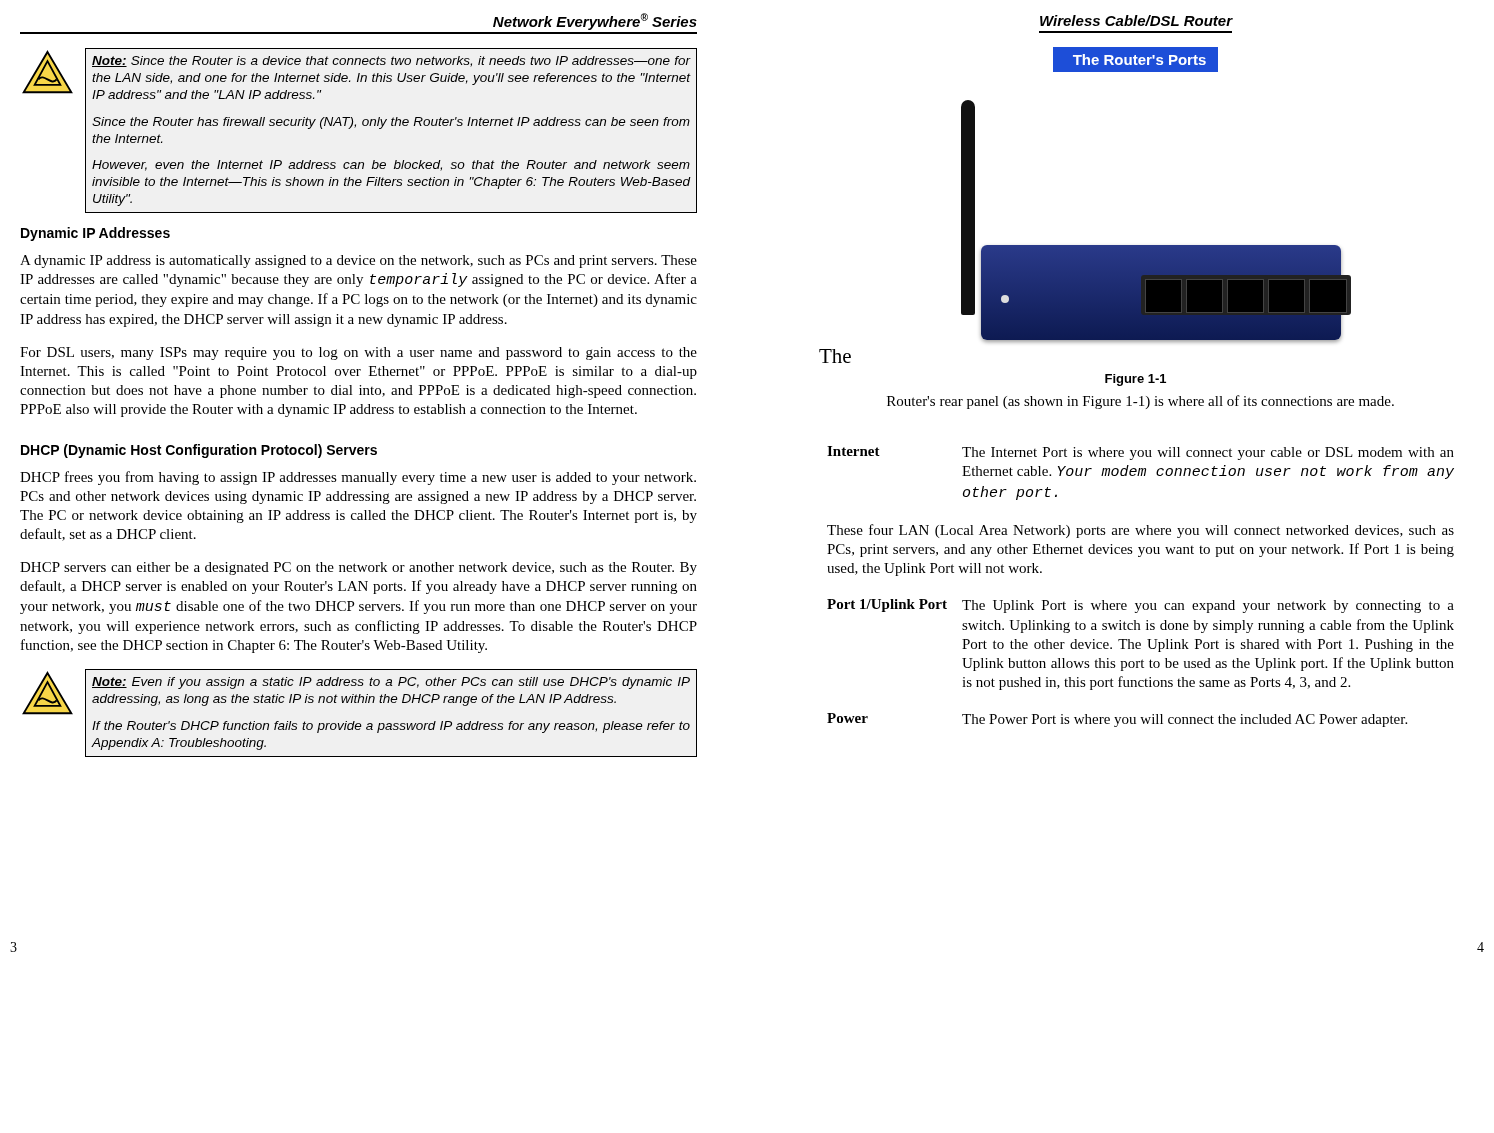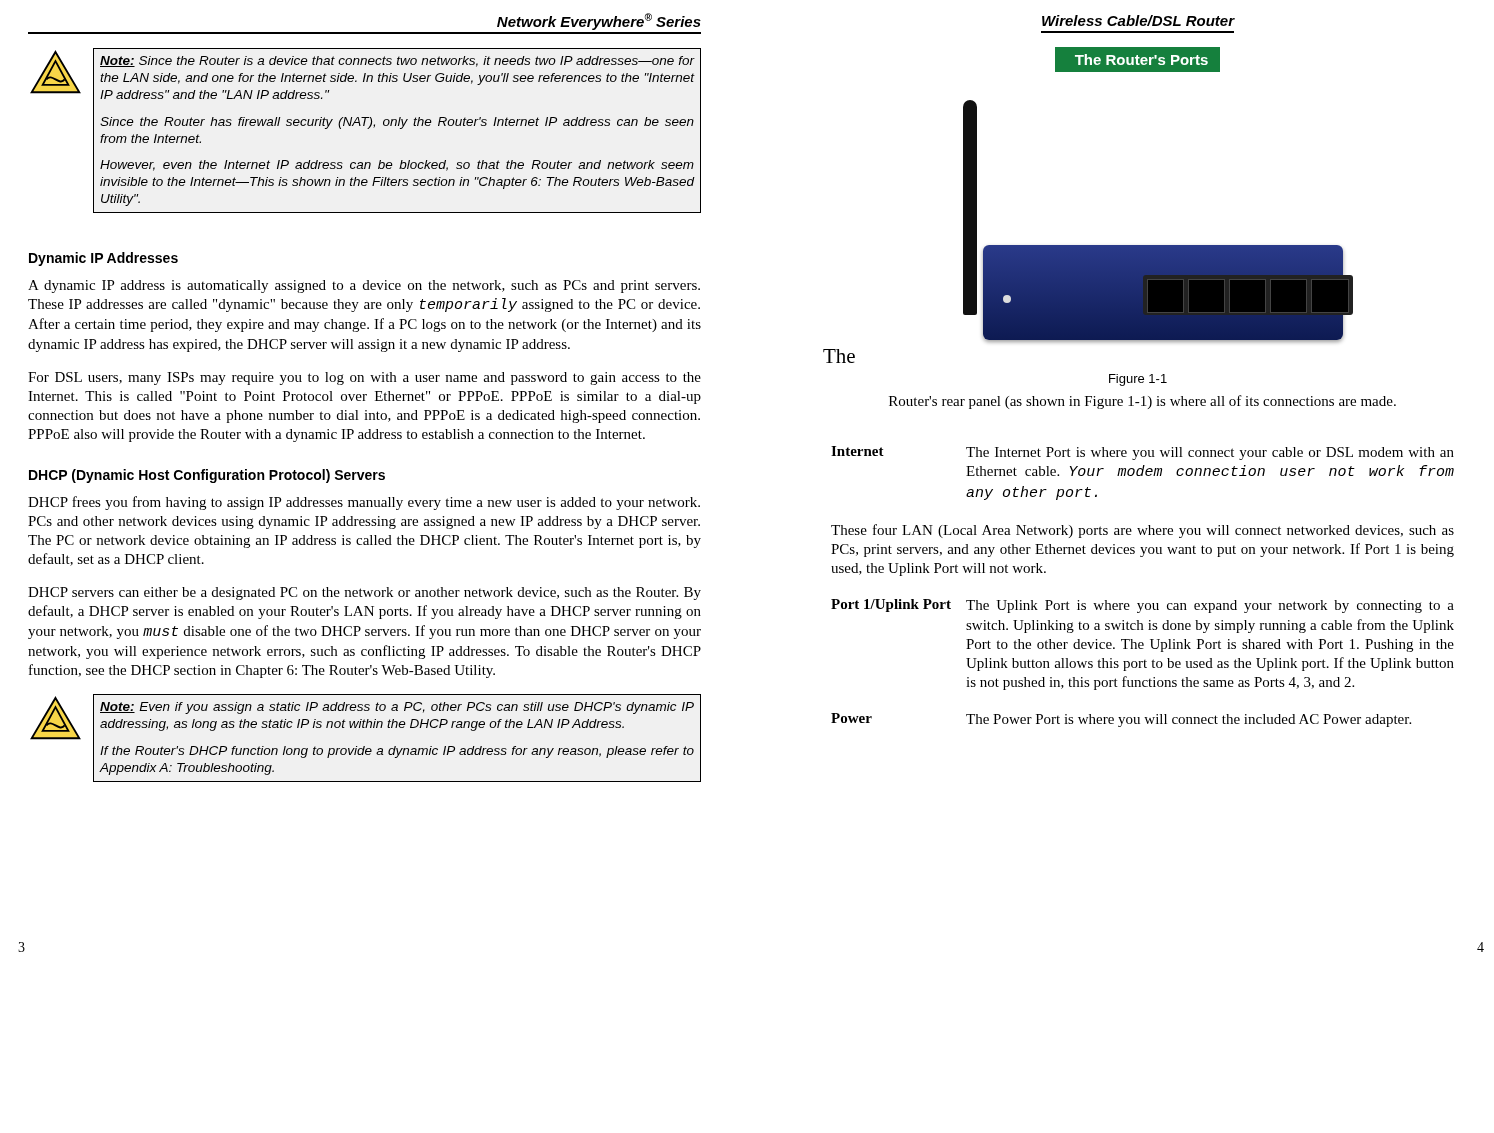--- a/index.html
+++ b/index.html
@@ -7,21 +7,21 @@
     padding: 0;
     font-family: Georgia, 'Times New Roman', serif;
     background: #fff;
     color: #000;
   }
   .spread {
     display: flex;
     width: 1494px;
     height: 962px;
     box-sizing: border-box;
-    padding: 12px 0 0 8px;
+    padding: 12px 0 0 0;
   }
   .page {
     flex: 1;
     padding: 0 40px 0 40px;
     box-sizing: border-box;
     position: relative;
     display: flex;
     flex-direction: column;
   }
   .page.left { padding-left: 20px; padding-right: 50px; }
@@ -34,21 +34,21 @@
     border-bottom: 2px solid #000;
     padding-bottom: 2px;
     margin-bottom: 14px;
   }
   .running-head.left { text-align: right; }
   .running-head.right { text-align: left; }
   .sup { font-size: 10px; vertical-align: super; font-style: italic;}
   .note-block {
     display: flex;
     gap: 10px;
-    margin-bottom: 29px;
+    margin-bottom: 4px;
   }
   .note-icon {
     flex: 0 0 55px;
     height: 50px;
     display: flex;
     align-items: center;
     justify-content: center;
   }
   .note-icon svg { width: 55px; height: 50px; }
   .note-box {
@@ -79,21 +79,21 @@
   em.it { font-style: italic; font-family: Liberation Mono, monospace; }
   .page-num {
     position: absolute;
     bottom: 6px;
     font-family: Georgia, serif;
     font-size: 14px;
   }
   .page-num.left { left: 10px; }
   .page-num.right { right: 10px; }
   .section-bar {
-    background: #15803d;
+    background: #1d4ed8;
     color: #fff;
     font-family: Arial, Helvetica, sans-serif;
     font-weight: 800;
     font-size: 15px;
     padding: 4px 12px 4px 20px;
     margin-bottom: 18px;
   }
   .router-fig {
     display:flex;
     flex-direction:column;
@@ -137,21 +137,21 @@
     width:8px; height:8px; background:#ddd; border-radius:50%;
   }
   .the-floating {
     align-self: flex-start;
     margin-left: 22px;
     font-size: 21px;
     margin-top: -12px;
   }
   .fig-caption {
     font-family: Arial, Helvetica, sans-serif;
-    font-weight: 400;
+    font-weight: 700;
     font-size: 13px;
     text-align: center;
     margin: 2px 0 6px 0;
   }
   .def-list { margin-top: 18px; }
   .def-row {
     display:flex;
     margin-bottom: 18px;
   }
   .def-term {
@@ -213,21 +213,21 @@
       <div class="note-icon">
         <svg viewBox="0 0 60 54">
           <polygon points="30,4 56,48 4,48" fill="#f7d648" stroke="#000" stroke-width="2"></polygon>
           <polygon points="30,14 44,40 16,40" fill="none" stroke="#000" stroke-width="2"></polygon>
           <path d="M20,34 C26,26 34,42 40,34" stroke="#000" stroke-width="2" fill="none"></path>
         </svg>
       </div>
       <div class="note-box">
         <span class="note-label">Note:</span><span> Even if you assign a static IP address to a PC, other PCs can still use DHCP's dynamic IP addressing, as long as the static IP is not within the DHCP range of the LAN IP Address.</span>
         <div class="para-gap"></div>
-        <span>If the Router's DHCP function long to provide a dynamic IP address for any reason, please refer to Appendix A: Troubleshooting.</span>
+        <span>If the Router's DHCP function fails to provide a password IP address for any reason, please refer to Appendix A: Troubleshooting.</span>
       </div>
     </div>
 
     <div class="page-num left">3</div>
   </div>
 
   <div class="page right">
     <div class="running-head right">Wireless Cable/DSL Router</div>
 
     <div class="section-bar">The Router's Ports</div>

